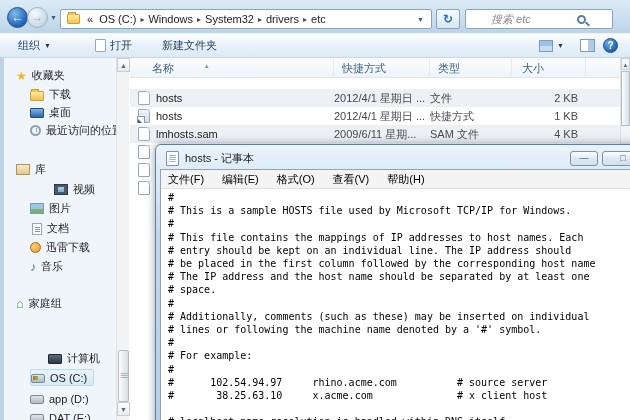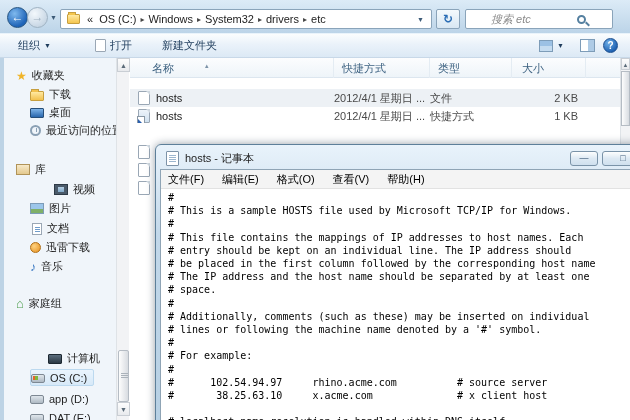--- a/index.html
+++ b/index.html
@@ -343,20 +343,29 @@
             <span class="pageico link">
               <span class="shortcut-arrow"></span>
             </span>
             <span>hosts</span>
           </div>
           <div class="fdate">2012/4/1 星期日 ...</div>
           <div class="ftype">快捷方式</div>
           <div class="fsize">1 KB</div>
         </div>
 
+        <div class="frow stripe" style="top:67px;">
+          <div class="fname">
+            <span class="pageico"></span>
+            <span>lmhosts.sam</span>
+          </div>
+          <div class="fdate">2009/6/11 星期...</div>
+          <div class="ftype">SAM 文件</div>
+          <div class="fsize">4 KB</div>
+        </div>
 
         <div class="frow" style="top:85px;">
           <div class="fname">
             <span class="pageico"></span>
             <span>netw</span>
           </div>
         </div>
         <div class="frow" style="top:103px;">
           <div class="fname">
             <span class="pageico"></span>

